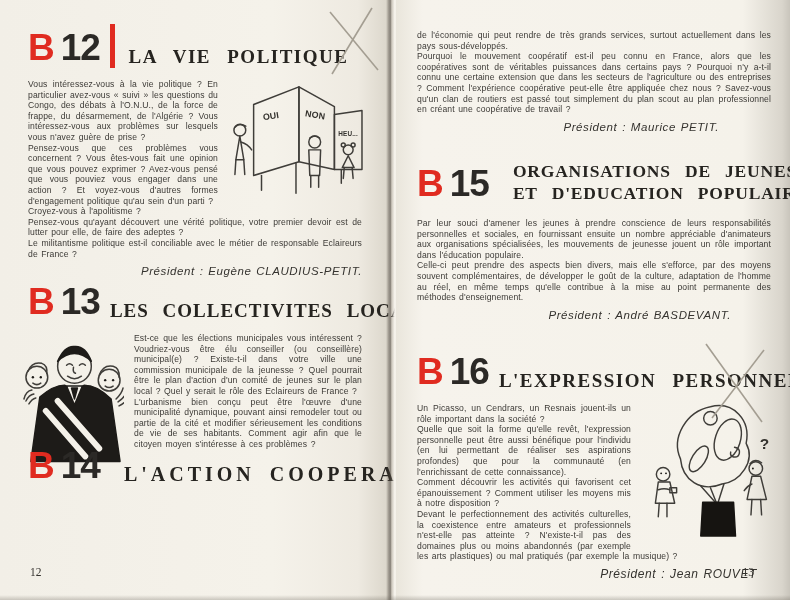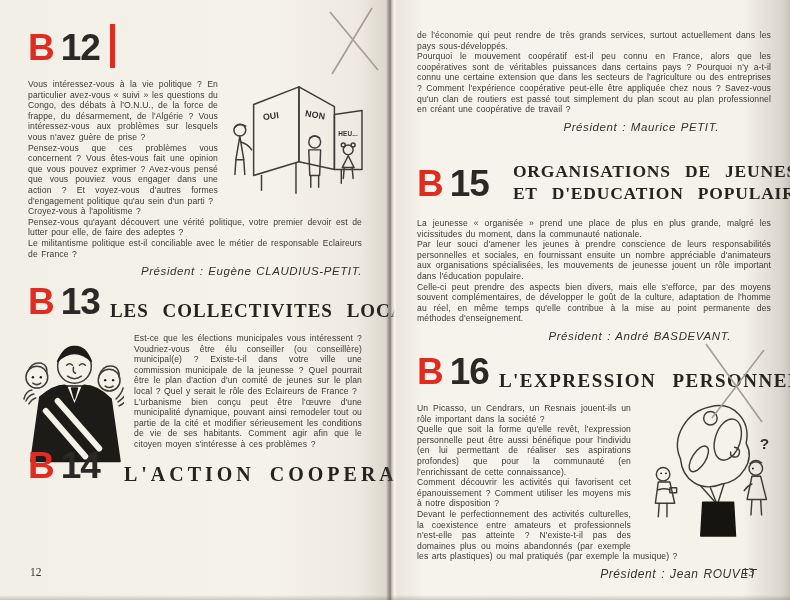--- a/index.html
+++ b/index.html
@@ -49,20 +49,21 @@
 <div class="scan" style="--red:#e02b20;">
 
   <div class="page-left">
 
     <section class="sec" style="left:28px;top:26px;width:334px;">
       <div class="sec-head">
         <div class="code">
           <span class="code-b">B</span><span class="code-num">12</span>
         </div>
         <div class="bar h44"></div>
+        <h2 class="sec-title center">LA  VIE  POLITIQUE</h2>
       </div>
       <div class="body">
         <span class="ill ill-booth">
           <svg viewBox="0 0 140 134" width="138" height="132">
             <g class="sketch">
               <polygon points="28,30 74,12 74,88 28,102"></polygon>
               <polygon points="74,12 110,32 110,96 74,88"></polygon>
               <polygon points="110,40 138,36 138,96 110,96"></polygon>
               <line x1="36" y1="102" x2="36" y2="117"></line>
               <line x1="71" y1="89" x2="71" y2="120"></line>
@@ -170,21 +171,20 @@
         <div class="code">
           <span class="code-b">B</span><span class="code-num">15</span>
         </div>
         <div class="bar h62"></div>
         <div class="title-2line">
           <div>ORGANISATIONS  DE  JEUNESSE</div>
           <div>ET  D'EDUCATION  POPULAIRE</div>
         </div>
       </div>
       <div class="body" style="margin-top:14px;">
-        <p>La jeunesse « organisée » prend une place de plus en plus grande, malgré les vicissitudes du moment, dans la communauté nationale.</p>
         <p>Par leur souci d'amener les jeunes à prendre conscience de leurs responsabilités personnelles et sociales, en fournissant ensuite un nombre appréciable d'animateurs aux organisations spécialisées, les mouvements de jeunesse jouent un rôle important dans l'éducation populaire.</p>
         <p>Celle-ci peut prendre des aspects bien divers, mais elle s'efforce, par des moyens souvent complémentaires, de développer le goût de la culture, adaptation de l'homme au réel, en même temps qu'elle contribue à la mise au point permanente des méthodes d'enseignement.</p>
         <p class="president" style="padding-right:40px;">Président : André BASDEVANT.</p>
       </div>
     </section>
 
     <section class="sec" style="left:22px;top:350px;width:354px;">
       <div class="sec-head">
         <div class="code">
           <span class="code-b">B</span><span class="code-num">16</span>

